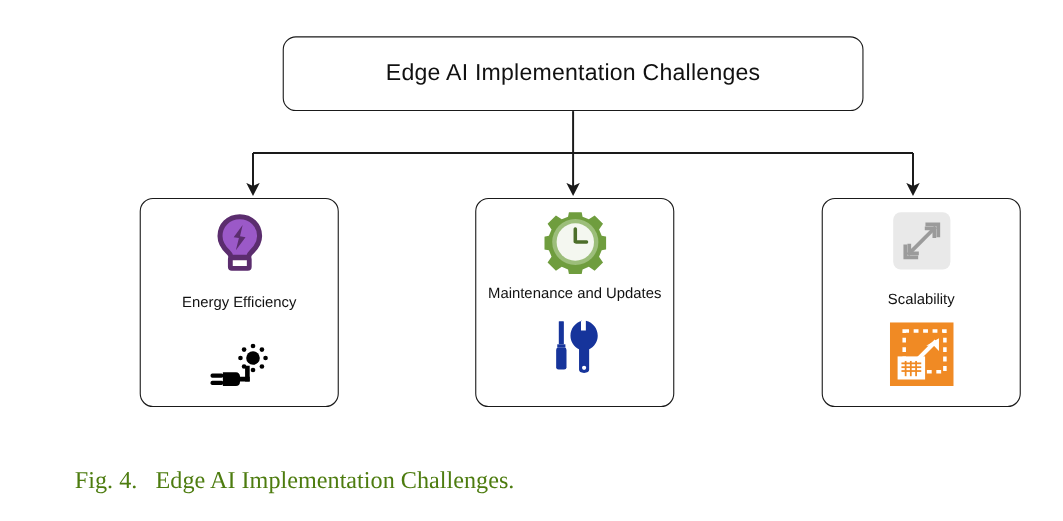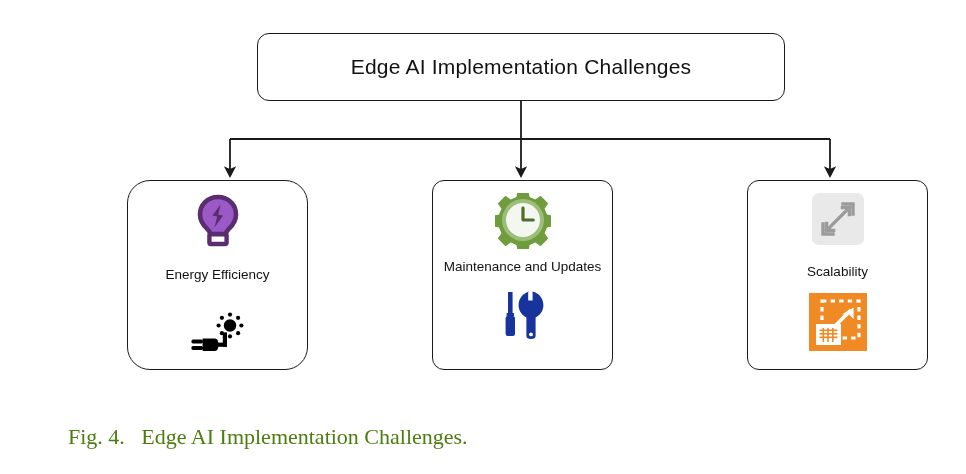--- a/index.html
+++ b/index.html
@@ -60,21 +60,21 @@
   }
 
   .leaf-box {
     width: 181px;
     height: 190px;
     display: flex;
     flex-direction: column;
     align-items: center;
     justify-content: flex-start;
   }
-  #leaf-box-0 { left: 127px; top: 180px; border-radius: 23px; }
+  #leaf-box-0 { left: 127px; top: 180px; }
   #leaf-box-1 { left: 432px; top: 180px; }
   #leaf-box-2 { left: 747px; top: 180px; }
 
   .leaf-icon-top {
     height: 62px;
     display: flex;
     align-items: center;
     justify-content: center;
     margin-top: 9px;
   }

